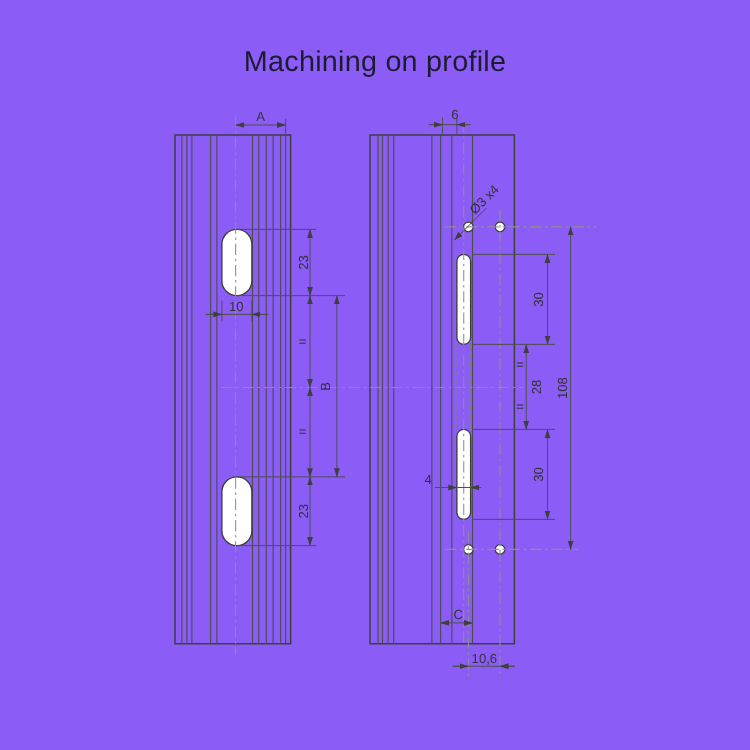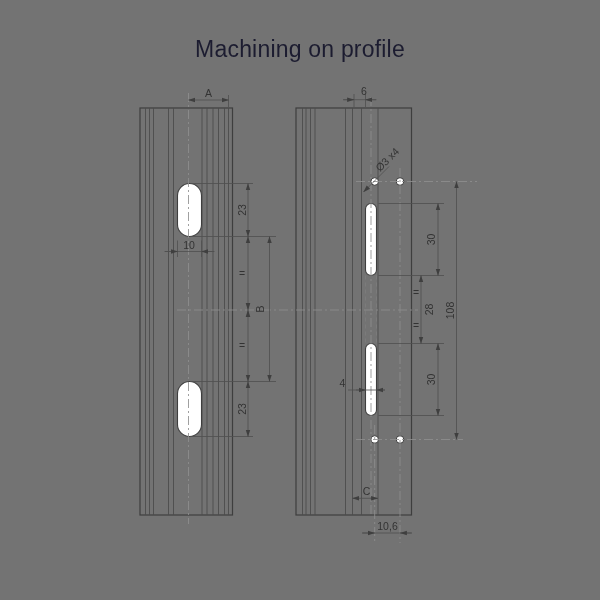--- a/index.html
+++ b/index.html
@@ -1,16 +1,16 @@
 <!DOCTYPE html>
 <html><head>
 <meta charset="utf-8">
 <style>
   html,body{margin:0;padding:0;background:#ffffff;}
-  .page{position:relative;width:600px;height:600px;background:#737373;overflow:hidden;
+  .page{position:relative;width:600px;height:600px;background:#8b5cf6;overflow:hidden;
         font-family:"Liberation Sans",sans-serif;}
   .title{position:absolute;top:36px;left:0;width:600px;text-align:center;
          font-size:23px;font-weight:500;color:#1c1c30;letter-spacing:0.2px;}
   svg{position:absolute;top:0;left:0;}
   .outline{stroke:#3e3e3e;stroke-width:1.2;fill:none;}
   .pline{stroke:#4c4c4c;stroke-width:0.9;fill:none;}
   .dim{stroke:#4f4f4f;stroke-width:0.8;fill:none;}
   .cl{stroke:#8f8f8f;stroke-width:0.85;fill:none;stroke-dasharray:9 3 2 3;}
   .hid{stroke:#7d7d7d;stroke-width:0.85;fill:none;stroke-dasharray:4 3;}
   .hole{fill:#ffffff;stroke:#3e3e3e;stroke-width:1;}

